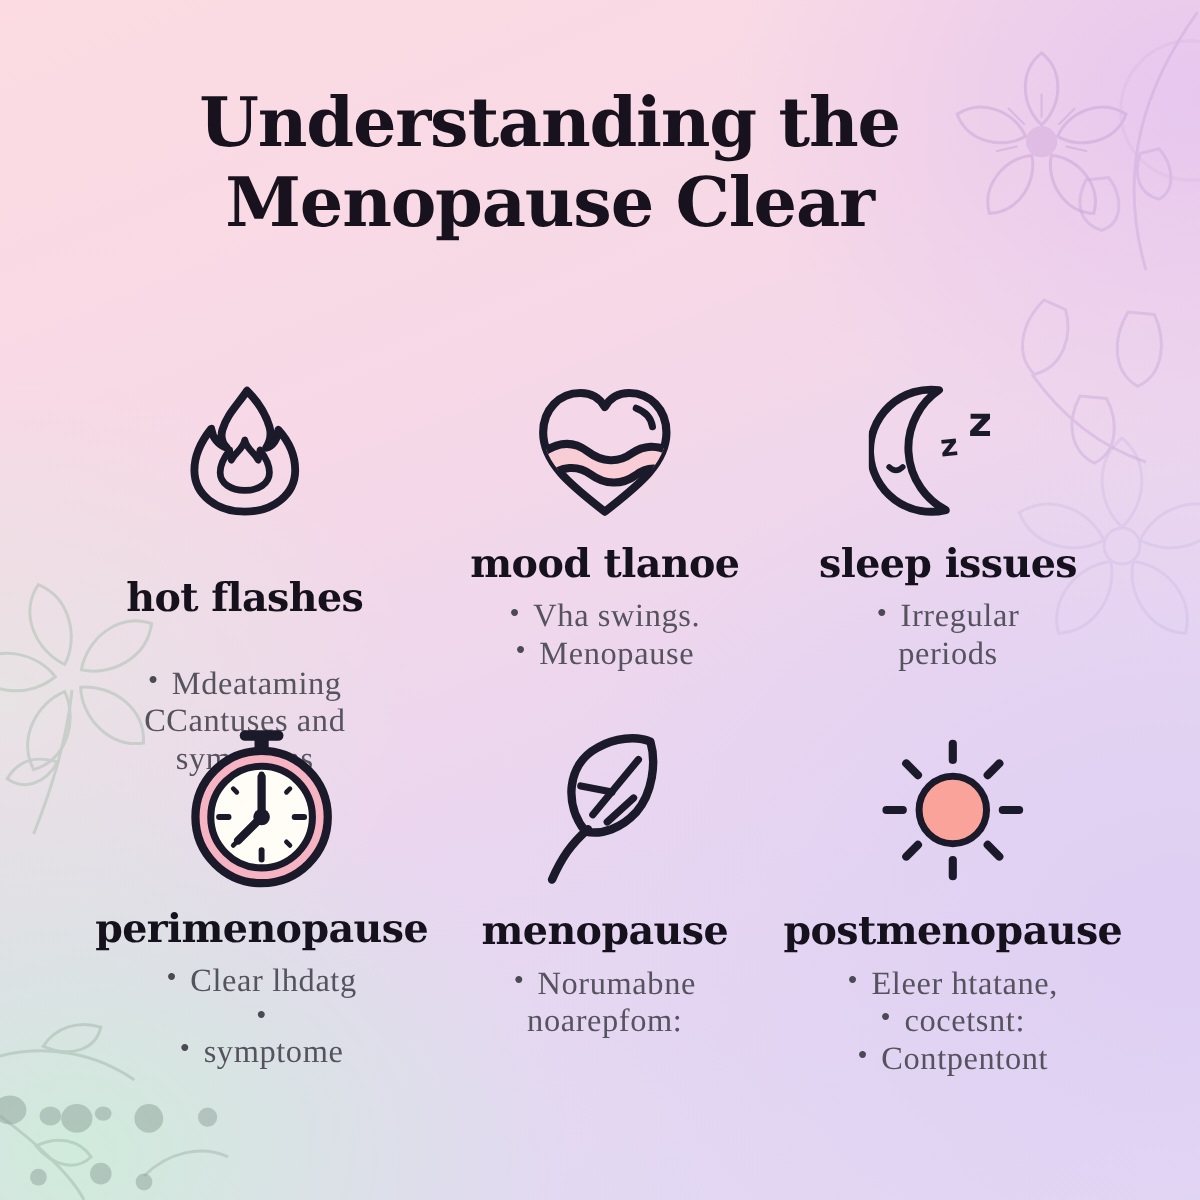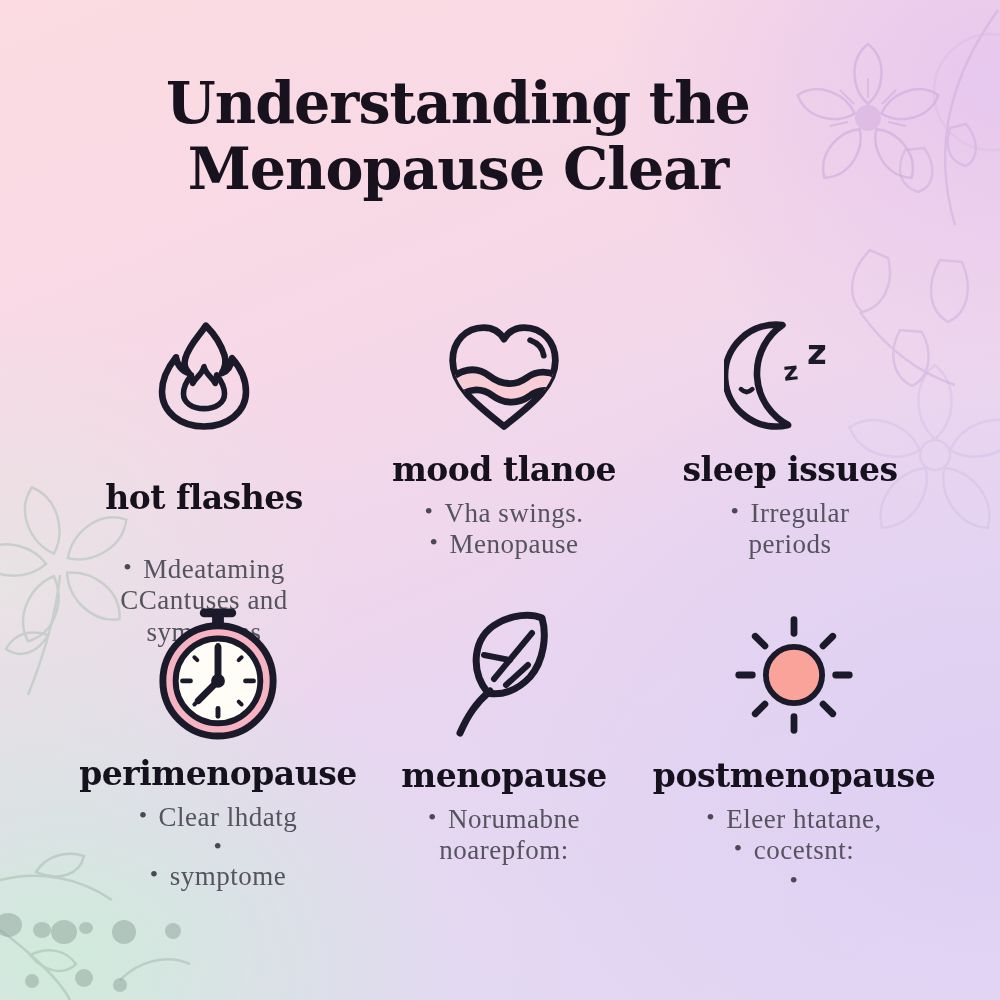--- a/index.html
+++ b/index.html
@@ -273,15 +273,16 @@
     <div class="line">
         <span class="dot"></span>
         <span>Eleer htatane,</span>
       </div>
     <div class="line">
         <span class="dot"></span>
         <span>cocetsnt:</span>
       </div>
     <div class="line">
         <span class="dot"></span>
+        <span>Contpentont</span>
       </div>
   </div>
 </div>
 
 </body></html>

